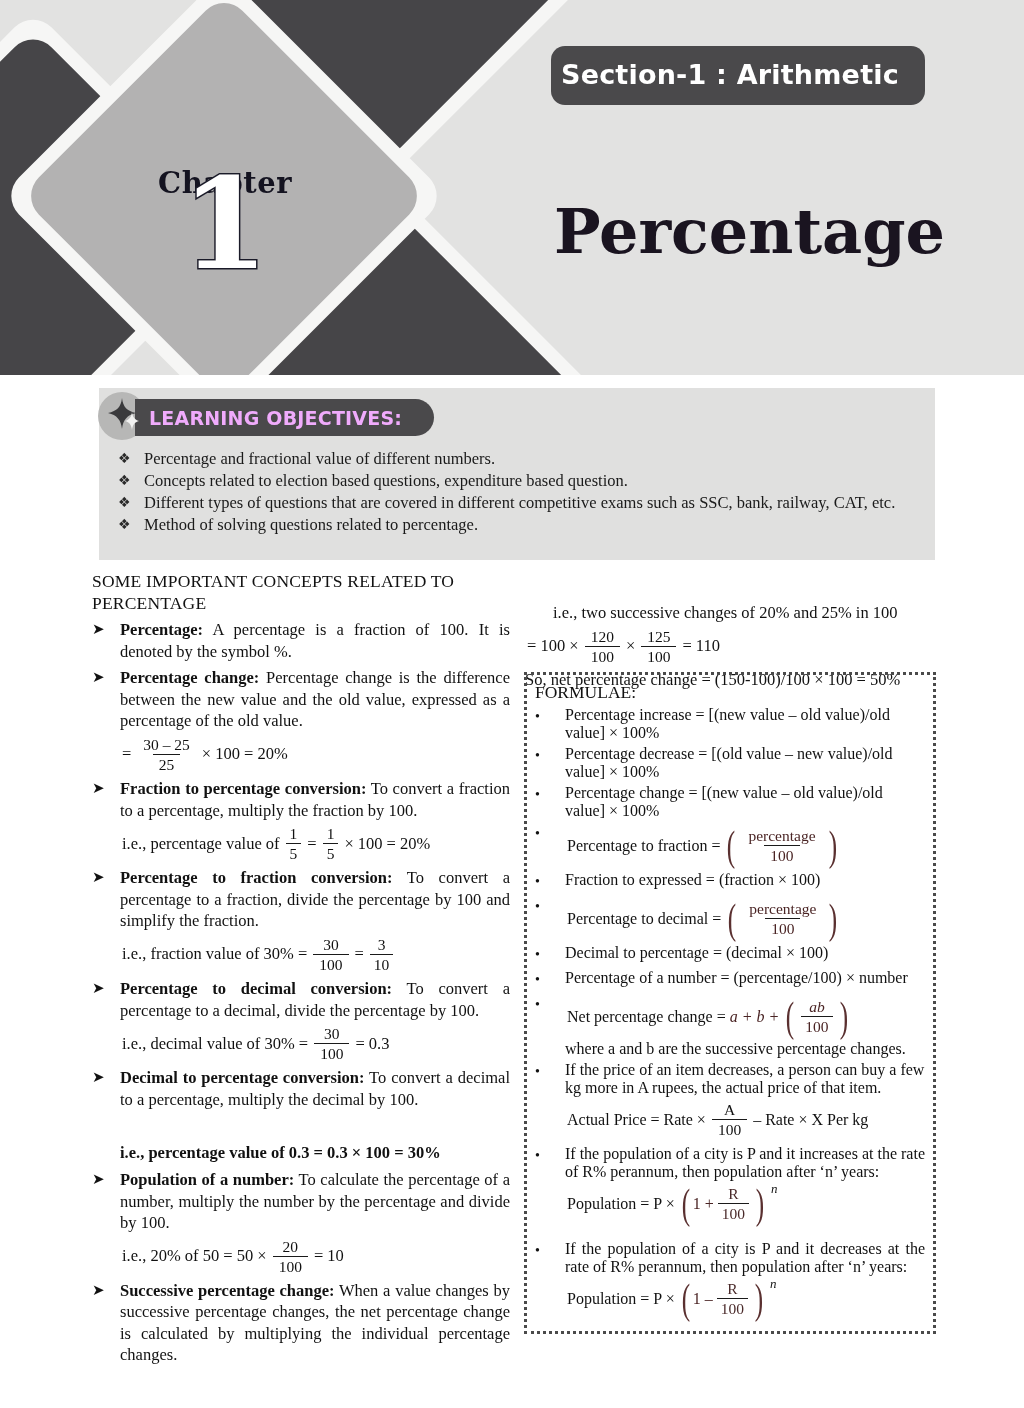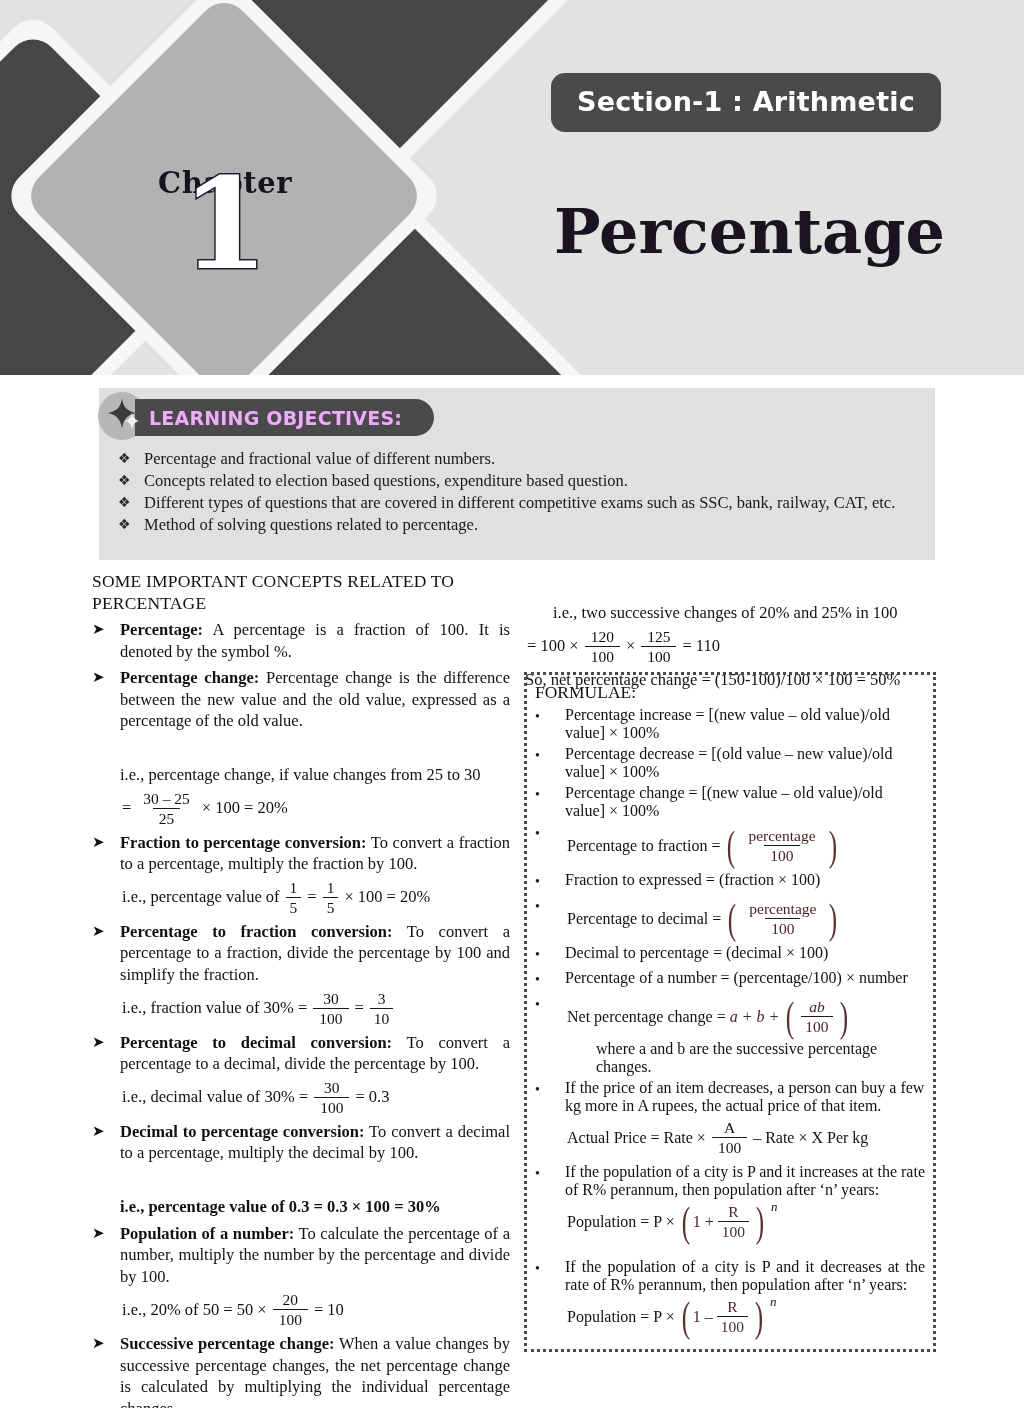--- a/index.html
+++ b/index.html
@@ -69,22 +69,22 @@
     font-size: 125px;
     line-height: 125px;
     color: #ffffff;
     -webkit-text-stroke: 3px #1a1a28;
     paint-order: stroke fill;
     z-index: 12;
   }
 
   .section-badge {
     position: absolute;
-    left: 551px; top: 73px;
-    padding: 13px 26px 15px 26px;
+    left: 551px; top: 46px;
+    padding: 13px 26px 15px 10px;
     background: #4a494b;
     border-radius: 14px;
     color: #ffffff;
     font-family: "DejaVu Sans", "Liberation Sans", sans-serif;
     font-weight: 700;
     font-size: 27px;
     letter-spacing: 0.2px;
     z-index: 14;
     white-space: nowrap;
   }
@@ -261,21 +261,21 @@
     line-height: 22px;
     margin-bottom: 1px;
   }
   .f-row { display: flex; margin-top: 3px; }
   .f-mark {
     flex: 0 0 30px;
     font-size: 14px;
     line-height: 22px;
   }
   .f-body { flex: 1; }
-  .f-note { margin-top: 5px; margin-left: 31px; }
+  .f-note { margin-top: 5px; }
 </style>
 </head>
 <body>
 
 <div class="header">
 
   <div class="diamond d-white-ring dia-left-r"></div>
   <div class="diamond d-dark      dia-left"></div>
 
   <div class="diamond d-white-ring dia-top-r"></div>
@@ -328,21 +328,20 @@
 
   <div class="bullet-row">
     <span class="bullet-mark">➤</span>
     <span class="bullet-body"><b>Percentage:</b><span> A percentage is a fraction of 100. It is denoted by the symbol %.</span></span>
   </div>
 
   <div class="bullet-row">
     <span class="bullet-mark">➤</span>
     <span class="bullet-body"><b>Percentage change:</b><span> Percentage change is the difference between the new value and the old value, expressed as a percentage of the old value.</span></span>
   </div>
-  <div class="indent ie-line">i.e., percentage change, if value changes from 25 to 30</div>
   <div class="indent mathrow">
     <span>=</span>
     <span class="frac wide">
       <span class="num">30 – 25</span>
       <span class="den">25</span>
     </span>
     <span>× 100</span>
     <span>= 20%</span>
   </div>
 

